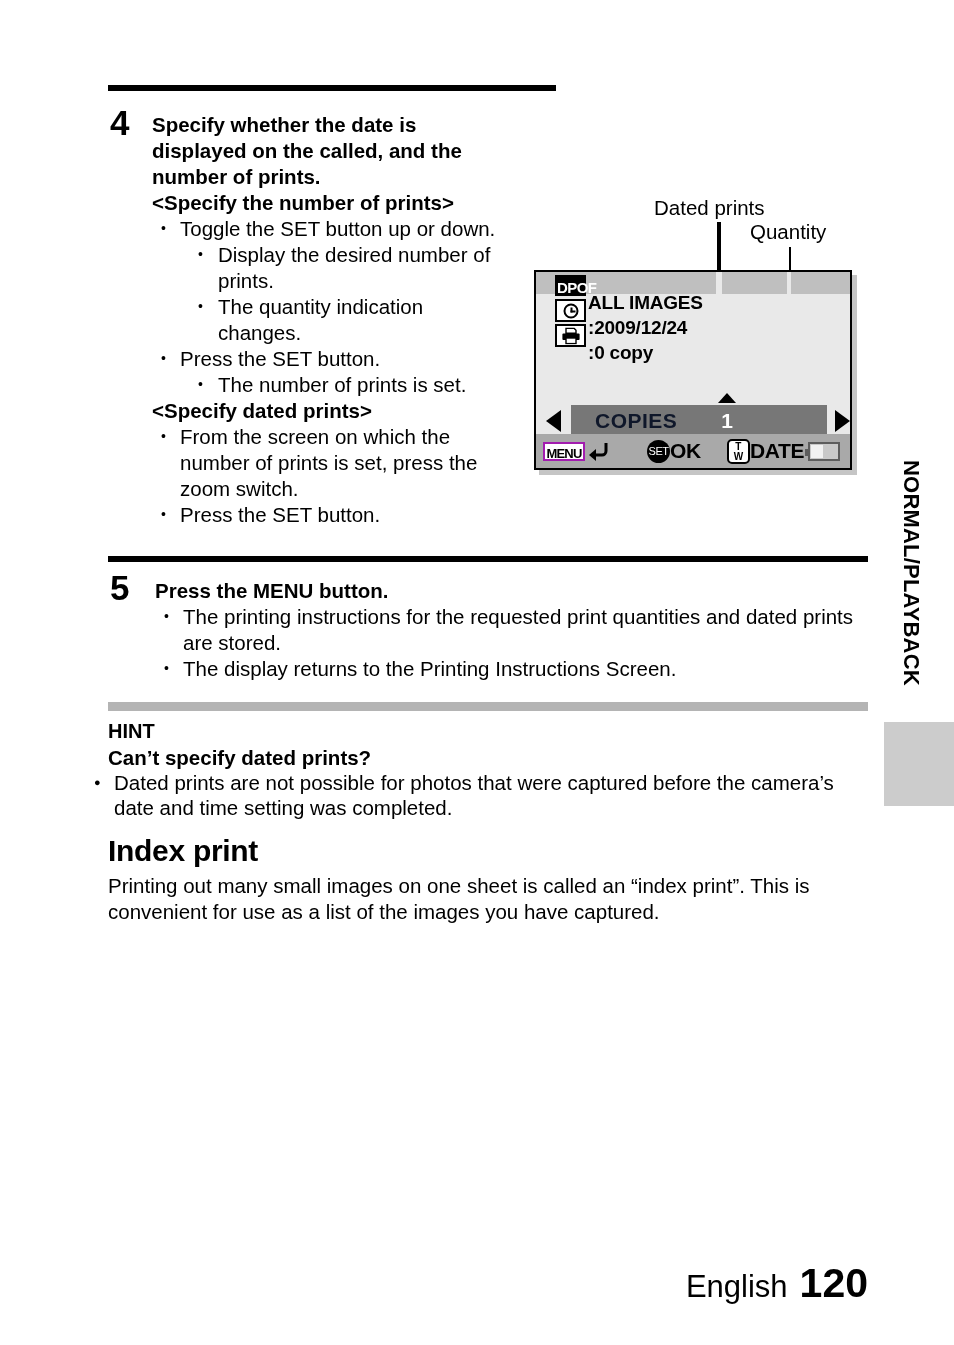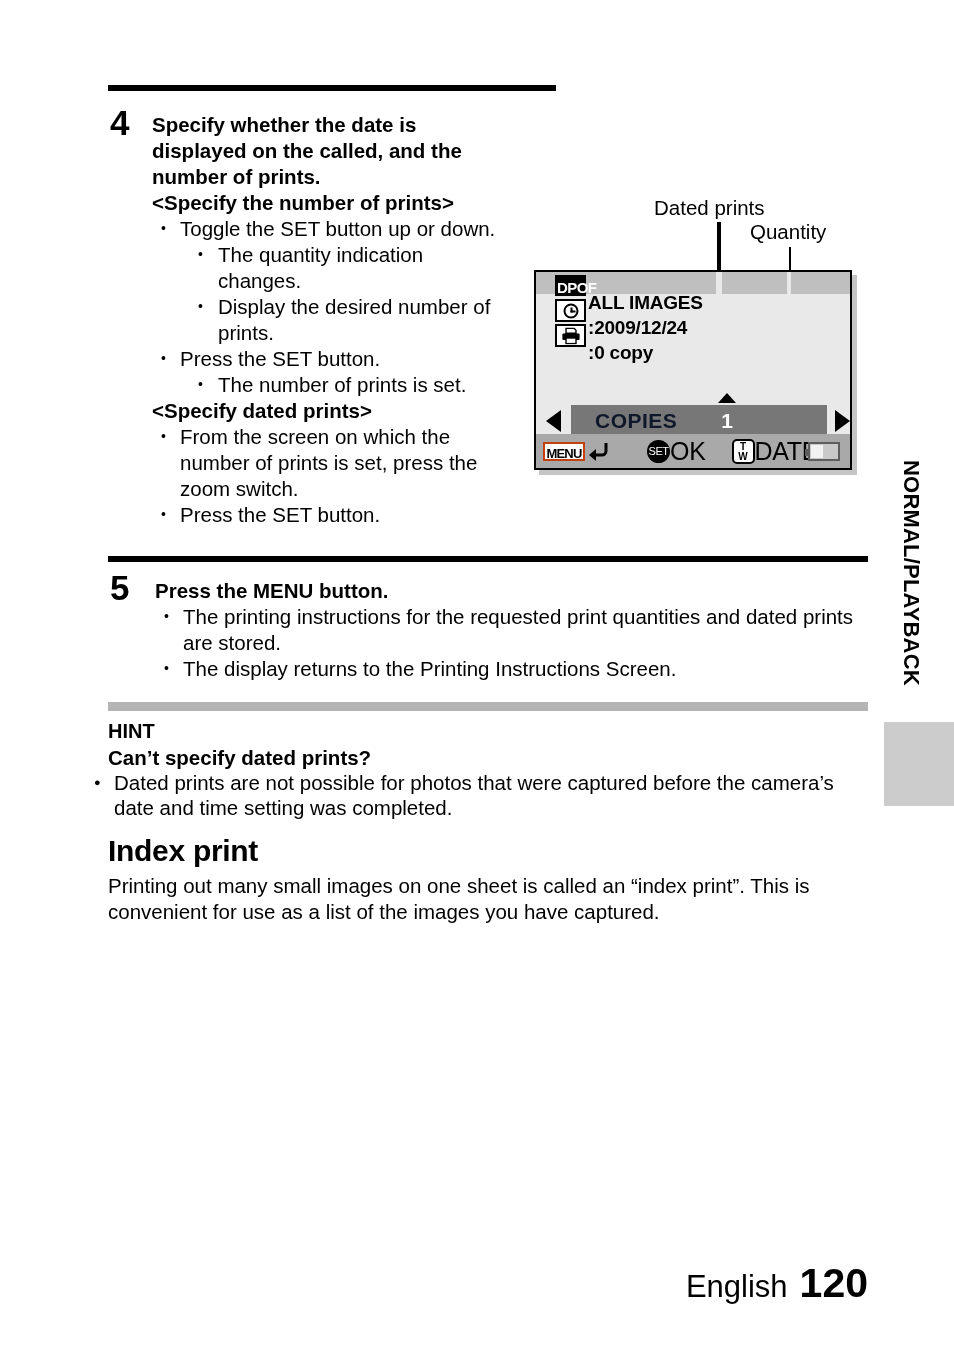--- a/index.html
+++ b/index.html
@@ -331,21 +331,21 @@
     bottom: 0;
     width: 100%;
     height: 34px;
     background: #a9a9a9;
     display: flex;
     align-items: center;
   }
   .badge-menu {
     margin-left: 7px;
     width: 42px; height: 19px;
-    border: 2px solid #c2410c;
+    border: 2px solid #a21caf;
     background: #fff;
     color: #000;
     font-size: 13px;
     font-weight: bold;
     line-height: 19px;
     text-align: center;
     box-sizing: border-box;
     letter-spacing: -0.8px;
   }
   .badge-set {
@@ -366,22 +366,22 @@
     background: #fff;
     color: #000;
     font-size: 10px;
     font-weight: bold;
     text-align: center;
     box-sizing: border-box;
     line-height: 10px;
     padding-top: 1px;
   }
   .bb-text {
-    font-size: 25px;
-    font-weight: normal;
+    font-size: 21px;
+    font-weight: bold;
     letter-spacing: -0.3px;
   }
   .battery {
     position: absolute;
     right: 10px;
     width: 32px; height: 19px;
     border: 2px solid #5d5d5d;
     background: #c9c9c9;
     box-sizing: border-box;
   }
@@ -413,22 +413,22 @@
 
 <div class="step-num" style="left:110px; top:105px;">4</div>
 
 <div class="step-body" style="left:152px; top:112px; width:360px;">
   <p class="step-title">Specify whether the date is displayed on the called, and the number of prints.</p>
   <p class="sub-head">&lt;Specify the number of prints&gt;</p>
   <ul class="lvl1">
     <li>Toggle the SET button up or down.</li>
   </ul>
   <ul class="lvl2">
+    <li>Display the desired number of prints.</li>
     <li>The quantity indication changes.</li>
-    <li>Display the desired number of prints.</li>
   </ul>
   <ul class="lvl1">
     <li>Press the SET button.</li>
   </ul>
   <ul class="lvl2">
     <li>The number of prints is set.</li>
   </ul>
   <p class="sub-head">&lt;Specify dated prints&gt;</p>
   <ul class="lvl1">
     <li>From the screen on which the number of prints is set, press the zoom switch.</li>

